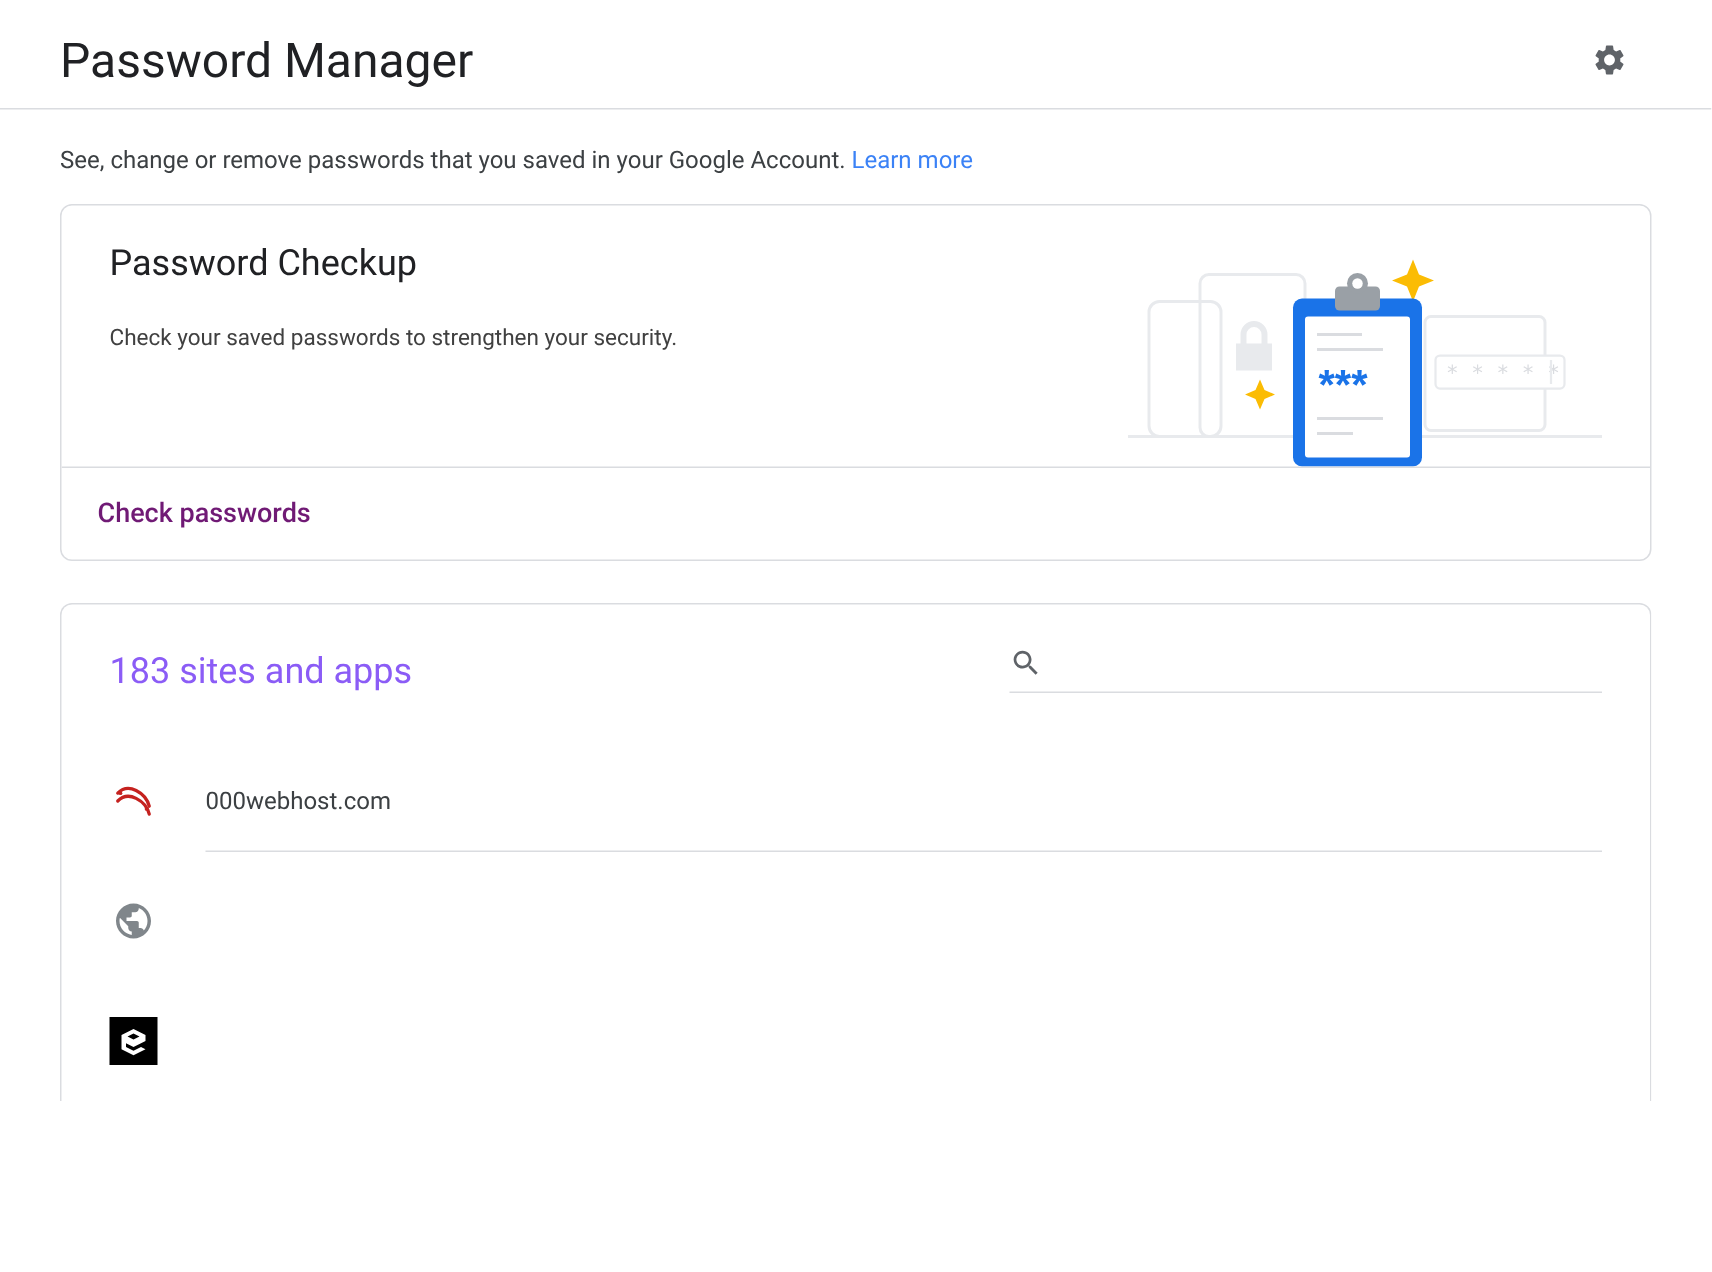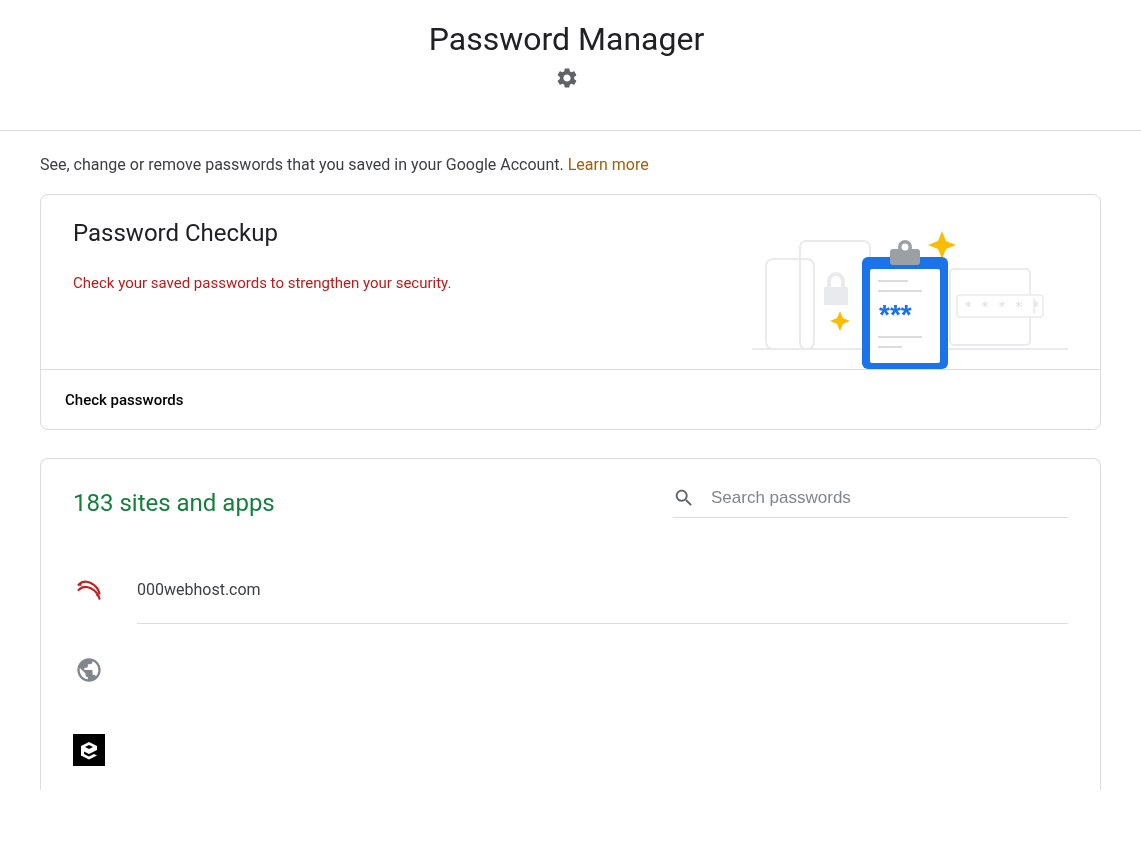--- a/index.html
+++ b/index.html
@@ -10,23 +10,22 @@
     body {
       font-family: 'Google Sans', Roboto, Arial, sans-serif;
       background: #fff;
       color: #202124;
       width: 1141px;
     }
     .header {
       display: flex;
       justify-content: space-between;
       align-items: center;
-      padding: 20px 48px 32px 40px;
+      padding: 20px 48px 12px 40px;
       border-bottom: 1px solid #dadce0;
-      flex-direction: column;
     }
     .header h1 {
       font-size: 32px;
       font-weight: 400;
       color: #202124;
     }
     .gear-btn {
       background: none;
       border: none;
       cursor: pointer;
@@ -39,21 +38,21 @@
       width: 24px;
       height: 24px;
       fill: #5f6368;
     }
     .intro {
       padding: 24px 40px 20px 40px;
       font-size: 16px;
       color: #3c4043;
     }
     .intro a {
-      color: #a16207;
+      color: #3b82f6;
       text-decoration: none;
     }
     .card {
       margin: 0 40px 28px 40px;
       border: 1px solid #dadce0;
       border-radius: 8px;
       overflow: hidden;
     }
     .checkup-top {
       display: flex;
@@ -63,55 +62,55 @@
       min-height: 160px;
     }
     .checkup-text h2 {
       font-size: 24px;
       font-weight: 400;
       color: #202124;
       margin-bottom: 27px;
     }
     .checkup-text p {
       font-size: 15px;
-      color: #b91c1c;
+      color: #404040;
     }
     .checkup-illustration {
       width: 340px;
       height: 150px;
       flex-shrink: 0;
     }
     .checkup-bottom {
       border-top: 1px solid #dadce0;
       padding: 20px 24px;
     }
     .check-link {
-      color: #000000;
-      font-size: 15px;
+      color: #701a75;
+      font-size: 18px;
       font-weight: 500;
       text-decoration: none;
       cursor: pointer;
     }
     .sites-card {
       margin: 0 40px;
       border: 1px solid #dadce0;
       border-radius: 8px 8px 0 0;
       border-bottom: none;
       padding: 28px 32px 0 32px;
     }
     .sites-header {
       display: flex;
       justify-content: space-between;
       align-items: center;
       margin-bottom: 32px;
     }
     .sites-header h2 {
       font-size: 24px;
       font-weight: 400;
-      color: #15803d;
+      color: #8b5cf6;
     }
     .search-wrap {
       display: flex;
       align-items: center;
       border-bottom: 1px solid #dadce0;
       width: 395px;
       padding-bottom: 8px;
       gap: 16px;
     }
     .search-icon {
@@ -238,21 +237,20 @@
   </div>
 </div>
 
 <div class="sites-card">
   <div class="sites-header">
     <h2>183 sites and apps</h2>
     <div class="search-wrap">
       <svg class="search-icon" viewBox="0 0 24 24">
         <path d="M15.5 14h-.79l-.28-.27C15.41 12.59 16 11.11 16 9.5 16 5.91 13.09 3 9.5 3S3 5.91 3 9.5 5.91 16 9.5 16c1.61 0 3.09-.59 4.23-1.57l.27.28v.79l5 4.99L20.49 19l-4.99-5zm-6 0C7.01 14 5 11.99 5 9.5S7.01 5 9.5 5 14 7.01 14 9.5 11.99 14 9.5 14z"></path>
       </svg>
-      <input class="search-input" type="text" placeholder="Search passwords" style="">
     </div>
   </div>
 
   <div class="site-row">
     <div class="site-favicon">
       <svg class="favicon-000webhost" viewBox="0 0 32 32">
         <path d="M 4 10 Q 10 4, 18 8 Q 26 12, 28 20" stroke="#c5221f" stroke-width="2.5" fill="none" stroke-linecap="round"></path>
         <path d="M 4 16 Q 10 10, 18 14 Q 26 18, 28 26" stroke="#c5221f" stroke-width="2.5" fill="none" stroke-linecap="round"></path>
         <circle cx="6" cy="10" r="1.5" fill="#c5221f"></circle>
         <circle cx="26" cy="22" r="1.5" fill="#c5221f"></circle>

